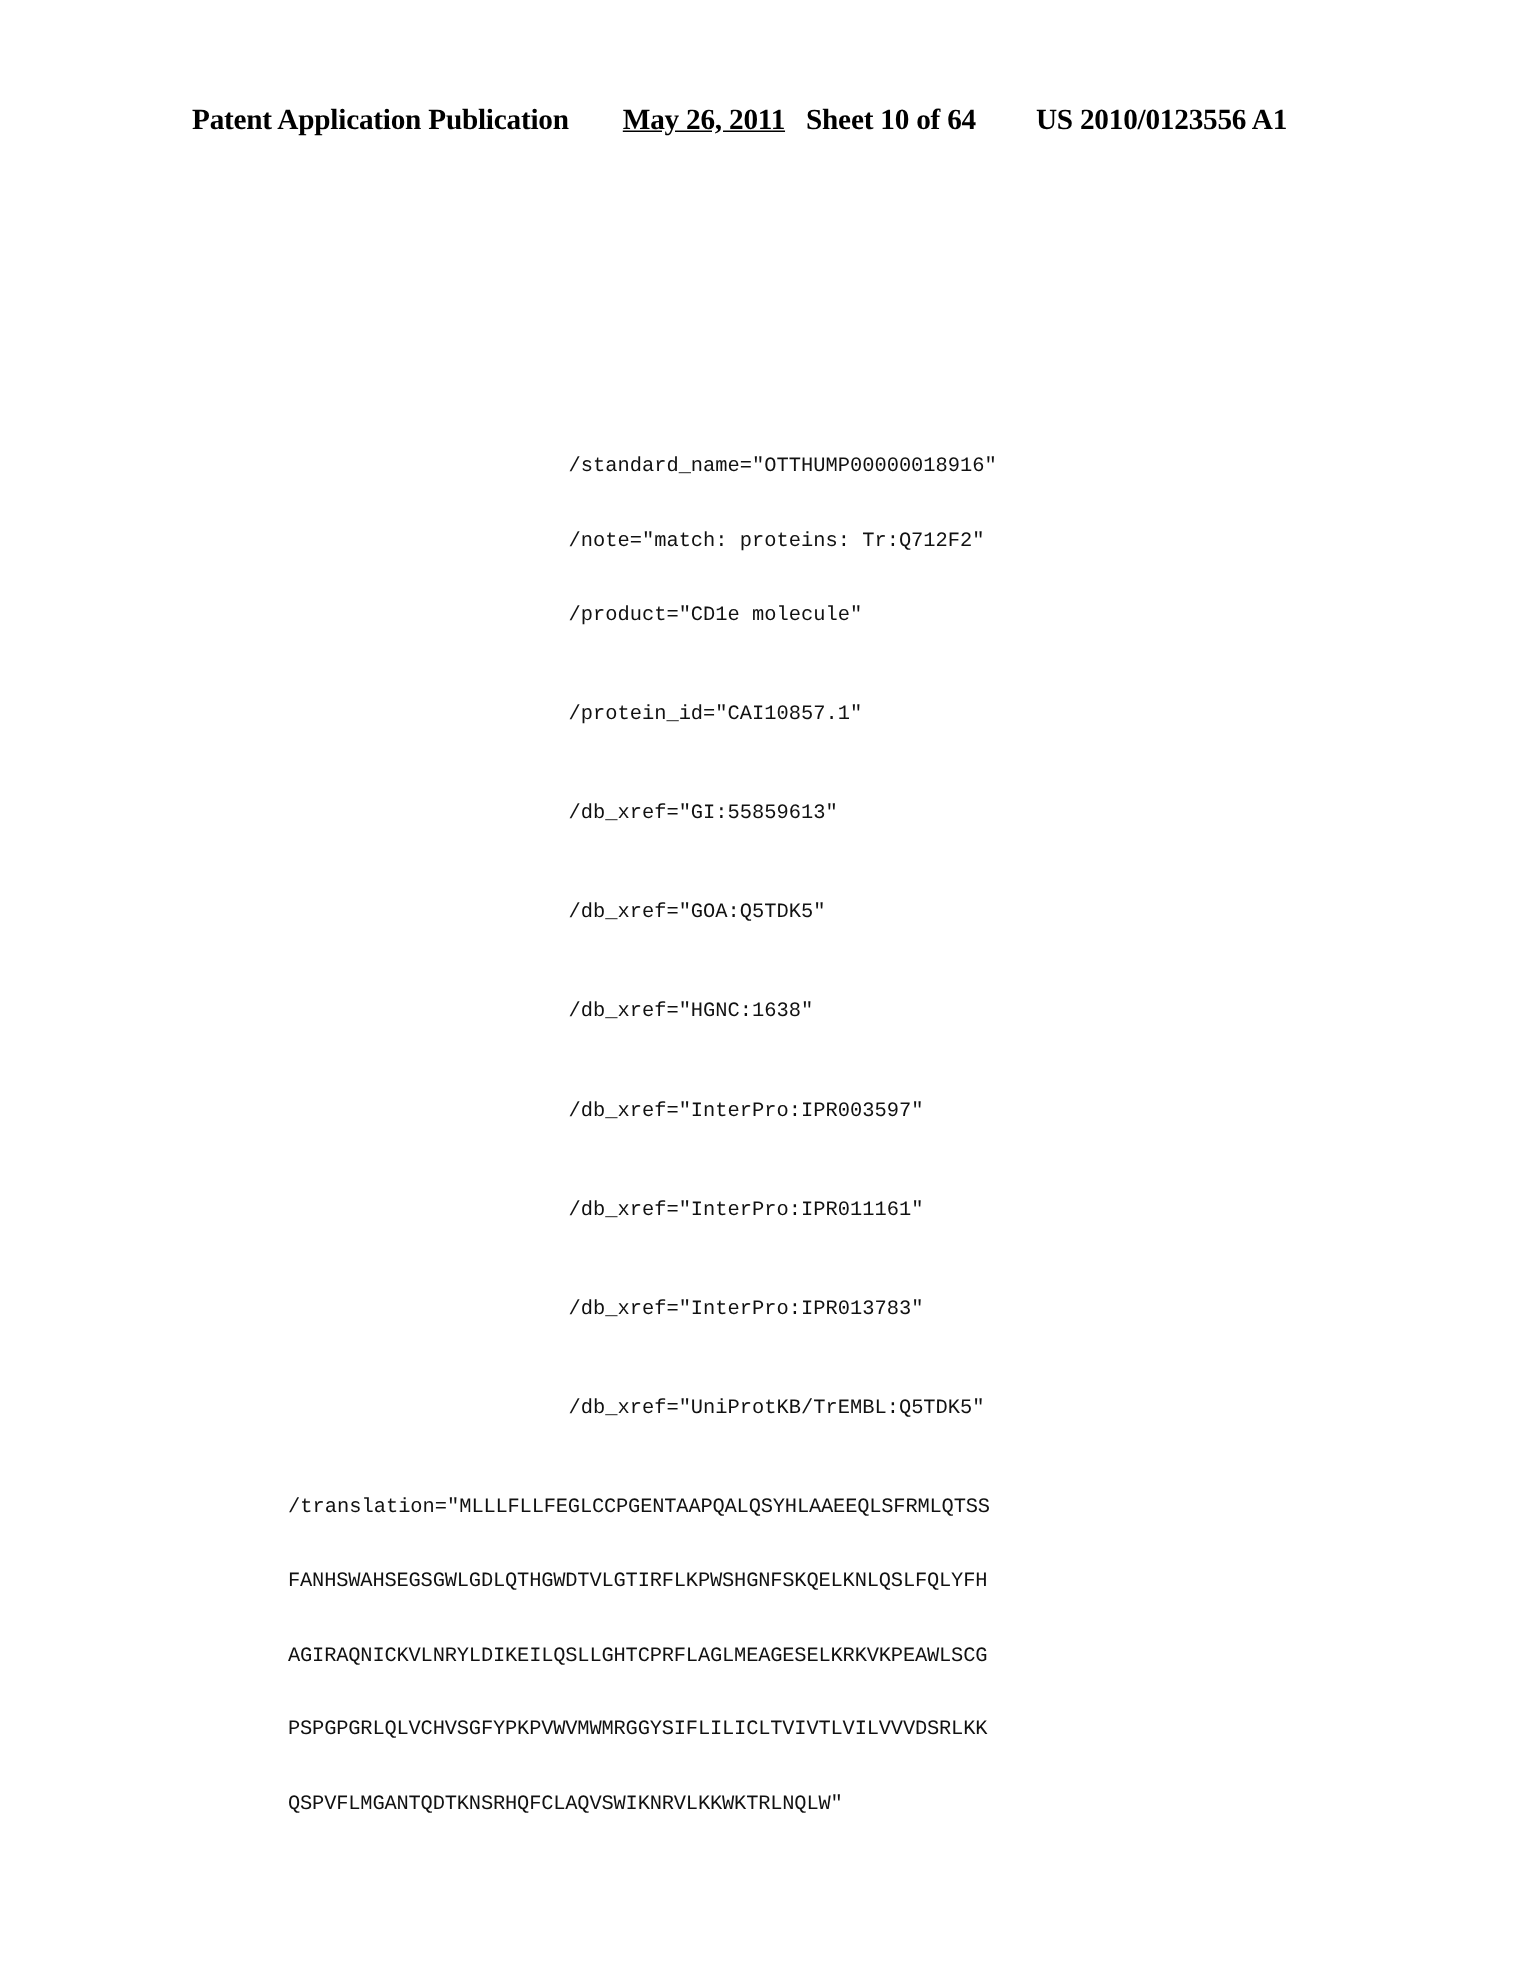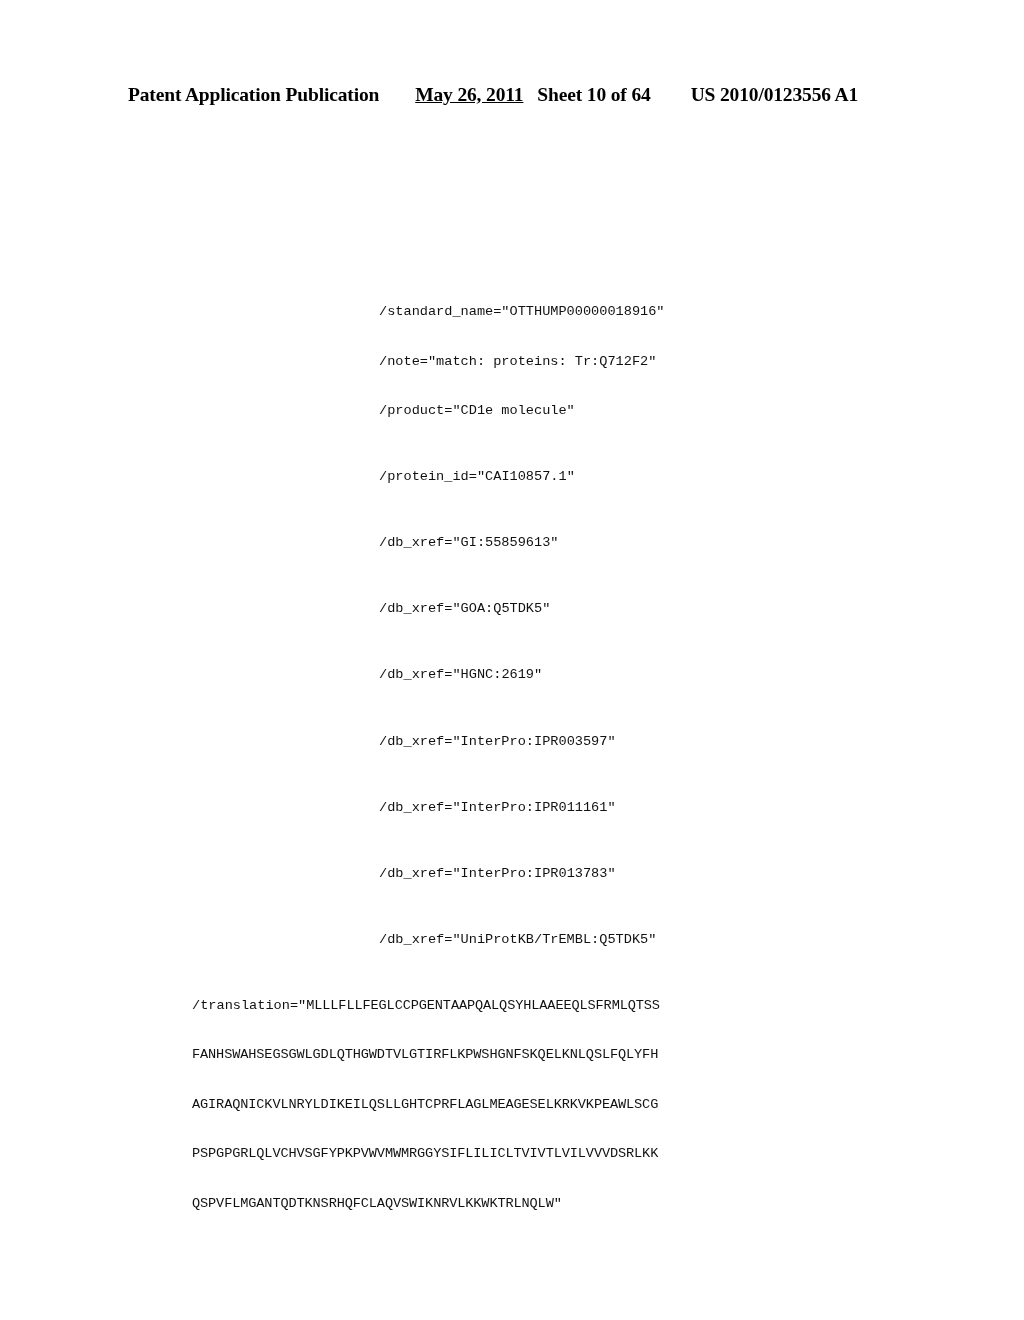--- a/index.html
+++ b/index.html
@@ -12,21 +12,21 @@
     height: 1320px;
     position: relative;
     overflow: hidden;
     font-family: "Liberation Serif", serif;
     color: #000000;
   }
 
   
   #page-header {
     position: absolute;
-    top: 84px;
+    top: 70px;
     left: 128px;
     width: 768px;
     height: 24px;
     display: flex;
     align-items: baseline;
     white-space: nowrap;
     font-family: "Liberation Serif", serif;
     font-weight: bold;
     font-size: 19.5px;
     letter-spacing: -0.15px;
@@ -83,21 +83,21 @@
     <div class="ln ind-attr">/standard_name="OTTHUMP00000018916"</div>
     <div class="ln ind-attr">/note="match: proteins: Tr:Q712F2"</div>
     <div class="ln ind-attr">/product="CD1e molecule"</div>
 
     <div class="ln ind-attr"><span>/protein_id="</span><span class="ul">CAI10857.1</span><span>"</span></div>
 
     <div class="ln ind-attr">/db_xref="GI:55859613"</div>
 
     <div class="ln ind-attr"><span>/db_xref="GOA:</span><span class="ul">Q5TDK5</span><span>"</span></div>
 
-    <div class="ln ind-attr"><span>/db_xref="HGNC:</span><span class="ul">2619</span><span>"</span></div>
+    <div class="ln ind-attr"><span>/db_xref="HGNC:</span><span class="ul">1638</span><span>"</span></div>
 
     <div class="ln ind-attr"><span>/db_xref="InterPro:</span><span class="ul">IPR003597</span><span>"</span></div>
 
     <div class="ln ind-attr"><span>/db_xref="InterPro:</span><span class="ul">IPR011161</span><span>"</span></div>
 
     <div class="ln ind-attr"><span>/db_xref="InterPro:</span><span class="ul">IPR013783</span><span>"</span></div>
 
     <div class="ln ind-attr"><span>/db_xref="UniProtKB/TrEMBL:</span><span class="ul">Q5TDK5</span><span>"</span></div>
 
     <div class="ln ind-seq"><span>/translation="</span><span class="seq">MLLLFLLFEGLCCPGENTAAPQALQSYHLAAEEQLSFRMLQTSS</span></div>

